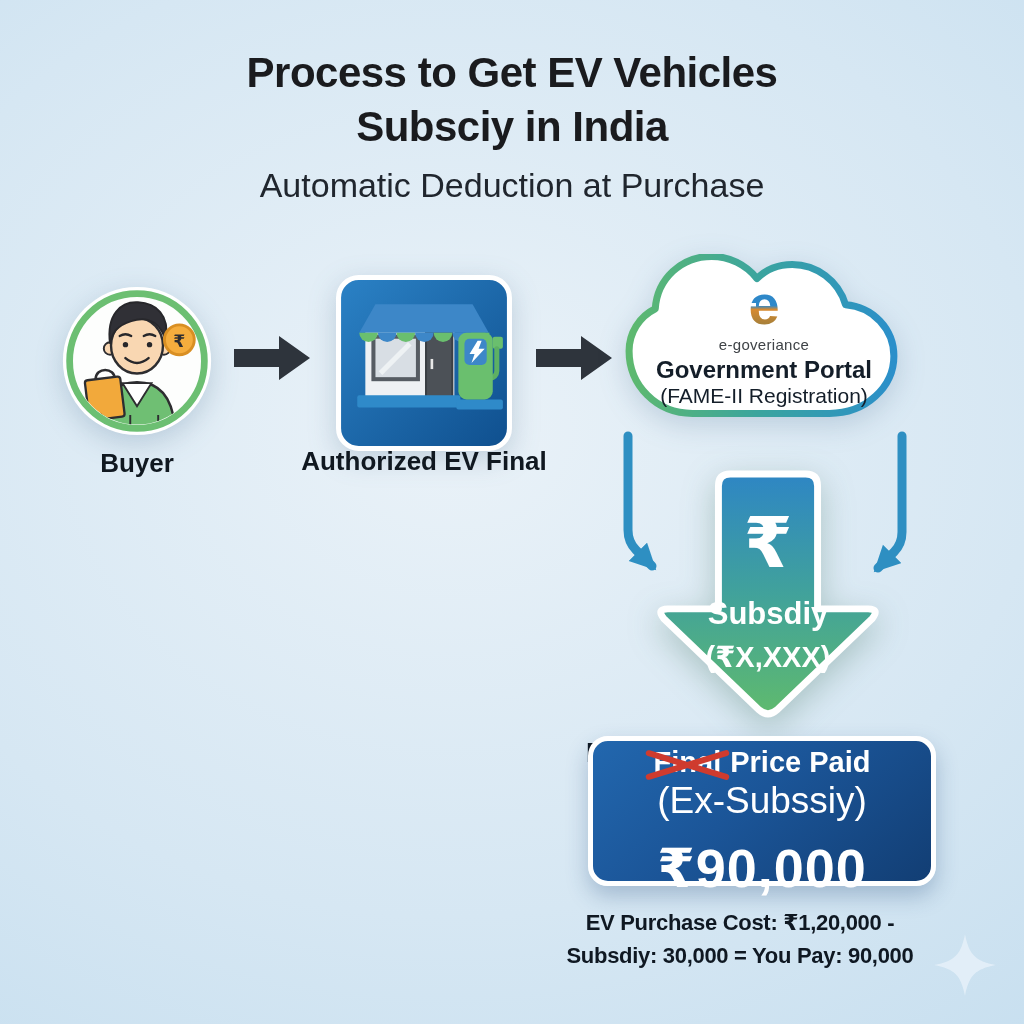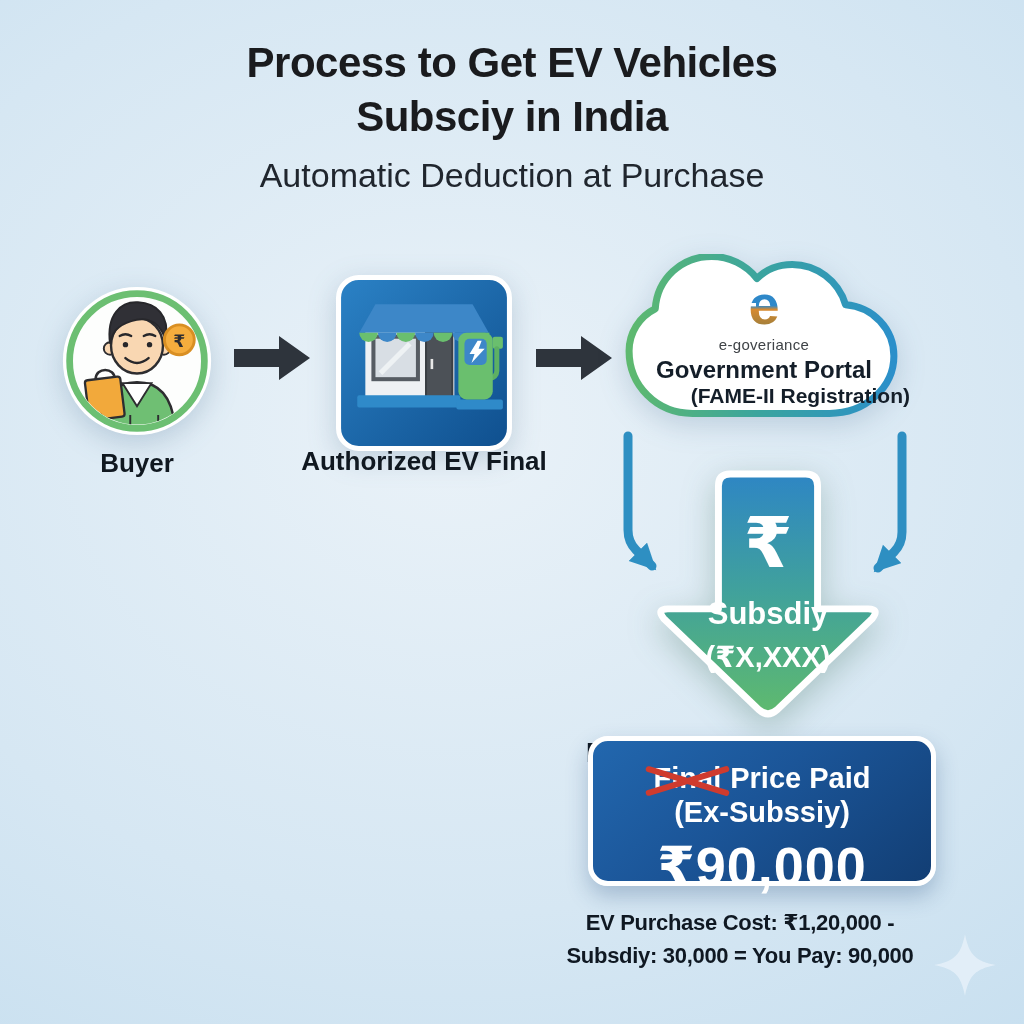--- a/index.html
+++ b/index.html
@@ -5,63 +5,63 @@
   * { margin:0; padding:0; box-sizing:border-box; }
   body {
     font-family:"Liberation Sans","DejaVu Sans",sans-serif;
     background:#b9d7ec;
   }
   .stage {
     position:relative; width:1024px; height:1024px; overflow:hidden;
     background:radial-gradient(115% 95% at 44% 42%, #eaf2f8 0%, #d6e7f3 50%, #bedaed 100%);
   }
   
-  .header { position:absolute; top:36px; left:0; width:1024px; text-align:center; }
+  .header { position:absolute; top:46px; left:0; width:1024px; text-align:center; }
   .title-line { font-size:42px; font-weight:800; color:#1a1b1e; letter-spacing:-0.5px; line-height:1.28; }
   .subtitle { margin-top:12px; font-size:34px; font-weight:400; color:#20262e; }
   
   .buyer-group   { position:absolute; left:60px;  top:284px; width:154px; }
   .dealer-group  { position:absolute; left:335px; top:274px; width:178px; }
   .cloud-group   { position:absolute; left:618px; top:254px; width:292px; height:178px; }
   .node-label { position:absolute; top:164px; left:50%; transform:translateX(-50%);
     white-space:nowrap; font-size:26px; font-weight:700; color:#101820; text-align:center; }
   .dealer-group .node-label { top:172px; }
   .avatar-svg, .tile-svg { display:block; filter:drop-shadow(0 8px 14px rgba(45,85,125,0.22)); }
   .cloud-svg { position:absolute; inset:0; filter:drop-shadow(0 8px 14px rgba(45,85,125,0.20)); }
   .flow-arrow { position:absolute; top:334px; width:78px; height:48px; }
   .flow-arrow.a1 { left:234px; }
   .flow-arrow.a2 { left:536px; }
   
   .cloud-inner { position:absolute; inset:0; text-align:center; }
   .e-logo { position:absolute; top:24px; left:50%; transform:translateX(-50%); }
   .e-caption { position:absolute; top:82px; width:100%; font-size:15px; color:#3f4347; letter-spacing:0.3px; }
   .portal-name { position:absolute; top:102px; width:100%; font-size:24px; font-weight:700; color:#141e29; }
-  .portal-reg  { position:absolute; top:130px; width:100%; font-size:21px; font-weight:700; color:#141e29;text-align:right; }
+  .portal-reg  { position:absolute; top:130px; width:100%; font-size:21px; font-weight:400; color:#141e29; }
   
   .drop-arrows { position:absolute; left:600px; top:430px; width:330px; height:168px; }
   .big-arrow-group { position:absolute; left:654px; top:460px; width:228px; height:264px; }
   .big-arrow-svg { display:block; filter:drop-shadow(0 10px 16px rgba(40,95,70,0.28)); }
   .big-arrow-text { position:absolute; width:100%; text-align:center; color:#ffffff; }
   .rupee-big { top:48px; font-size:70px; font-weight:700; line-height:1; }
   .subsidy-label { top:136px; font-size:31px; font-weight:700; }
   .subsidy-amount { top:180px; font-size:29px; font-weight:700; }
   
   .example-heading { position:absolute; left:586px; top:700px; font-size:27px; font-weight:700; color:#0f1822;margin-top:38px; }
   .price-box {
     position:absolute; left:588px; top:736px; width:348px; height:150px;
     background:linear-gradient(140deg,#2267ae 0%,#1b5598 45%,#123e74 100%);
     border:5px solid #ffffff; border-radius:20px;
     box-shadow:0 10px 22px rgba(30,70,120,0.28);
-    display:flex; flex-direction:column; align-items:center; padding-top:20px;
+    display:flex; flex-direction:column; align-items:center; padding-top:4px;
     color:#ffffff; text-align:center;
   }
   .pb-line1 { font-size:29px; font-weight:700; line-height:1.2; }
   .pb-line1 .rest { margin-left:9px; }
-  .pb-line2 { font-size:29px; font-weight:700; line-height:1.15; }
-  .pb-amount { font-size:54px; font-weight:800; margin-top:6px; letter-spacing:1px; }
+  .pb-line2 { font-size:37px; font-weight:400; line-height:1.15; }
+  .pb-amount { font-size:54px; font-weight:800; margin-top:15px; letter-spacing:1px; }
   .struck { position:relative; display:inline-block; }
   .struck::before, .struck::after {
     content:""; position:absolute; left:-14%; right:-14%; top:48%;
     height:6px; background:#cf3b2e; border-radius:3px;
   }
   .struck::before { transform:rotate(17deg); }
   .struck::after  { transform:rotate(-17deg); }
   .calc-text { position:absolute; left:520px; top:906px; width:440px; text-align:center;
     font-size:22px; font-weight:700; color:#0f1822; line-height:1.5; letter-spacing:-0.3px; }
   .sparkle { position:absolute; left:926px; top:926px; }

